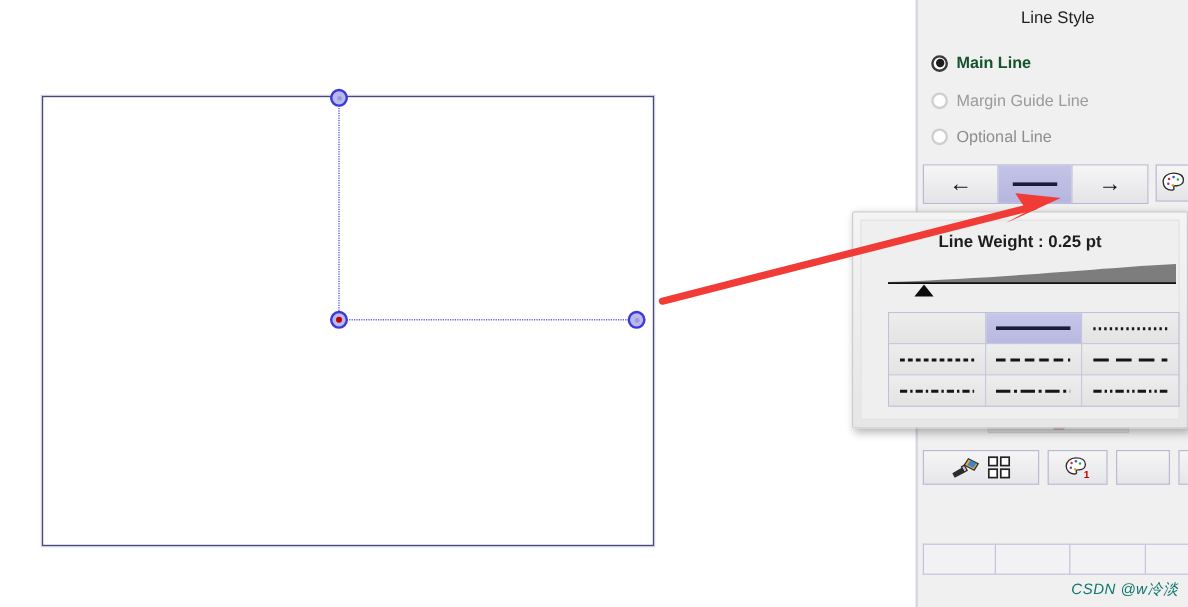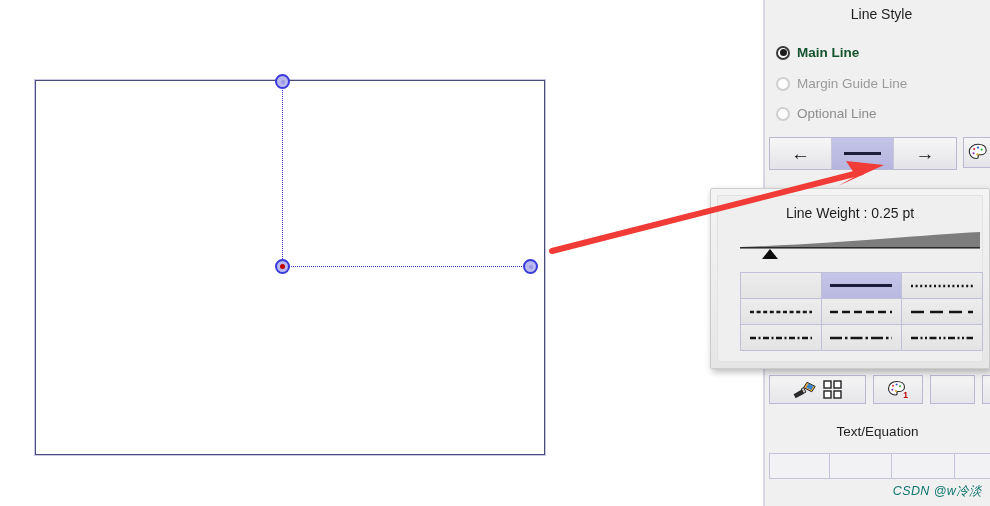--- a/index.html
+++ b/index.html
@@ -239,28 +239,29 @@
     font-size: 12.5px;
     color: #0f766e;
     font-style: italic;
     letter-spacing: .4px;
     z-index: 6;
   }
 
   
   #popup {
     position: absolute;
-    left: 710px; top: 188px;
+    left: 710px; top: 176px;
     width: 280px; height: 181px;
     background: linear-gradient(#f4f4f4, #e6e6e6);
     border: 1px solid #cccccc;
     border-radius: 2px;
     box-shadow: 2px 3px 7px rgba(0,0,0,.28);
     box-sizing: border-box;
     z-index: 10;
+    font-weight: bold;
   }
   #popup-inner {
     position: absolute;
     left: 6px; top: 6px; right: 6px; bottom: 6px;
     background: #efefef;
     border: 1px solid #e2e2e2;
     box-sizing: border-box;
   }
   #lw-label {
     position: absolute;
@@ -342,21 +343,20 @@
   <div class="radio-row" id="radio-margin">
     <span class="radio-glyph off"></span>
     <span>Margin Guide Line</span>
   </div>
 
   <div class="radio-row" id="radio-optional">
     <span class="radio-glyph off"></span>
     <span>Optional Line</span>
   </div>
 
-  <div id="text-eq-title">Text/Equation</div>
 
   <div id="watermark">CSDN @w冷淡</div>
 </div>
 
 <div id="line-btn-strip">
   <div class="lbtn">
     <span class="arrow-l">←</span>
   </div>
   <div class="lbtn selected">
     <span class="solid-swatch"></span>

